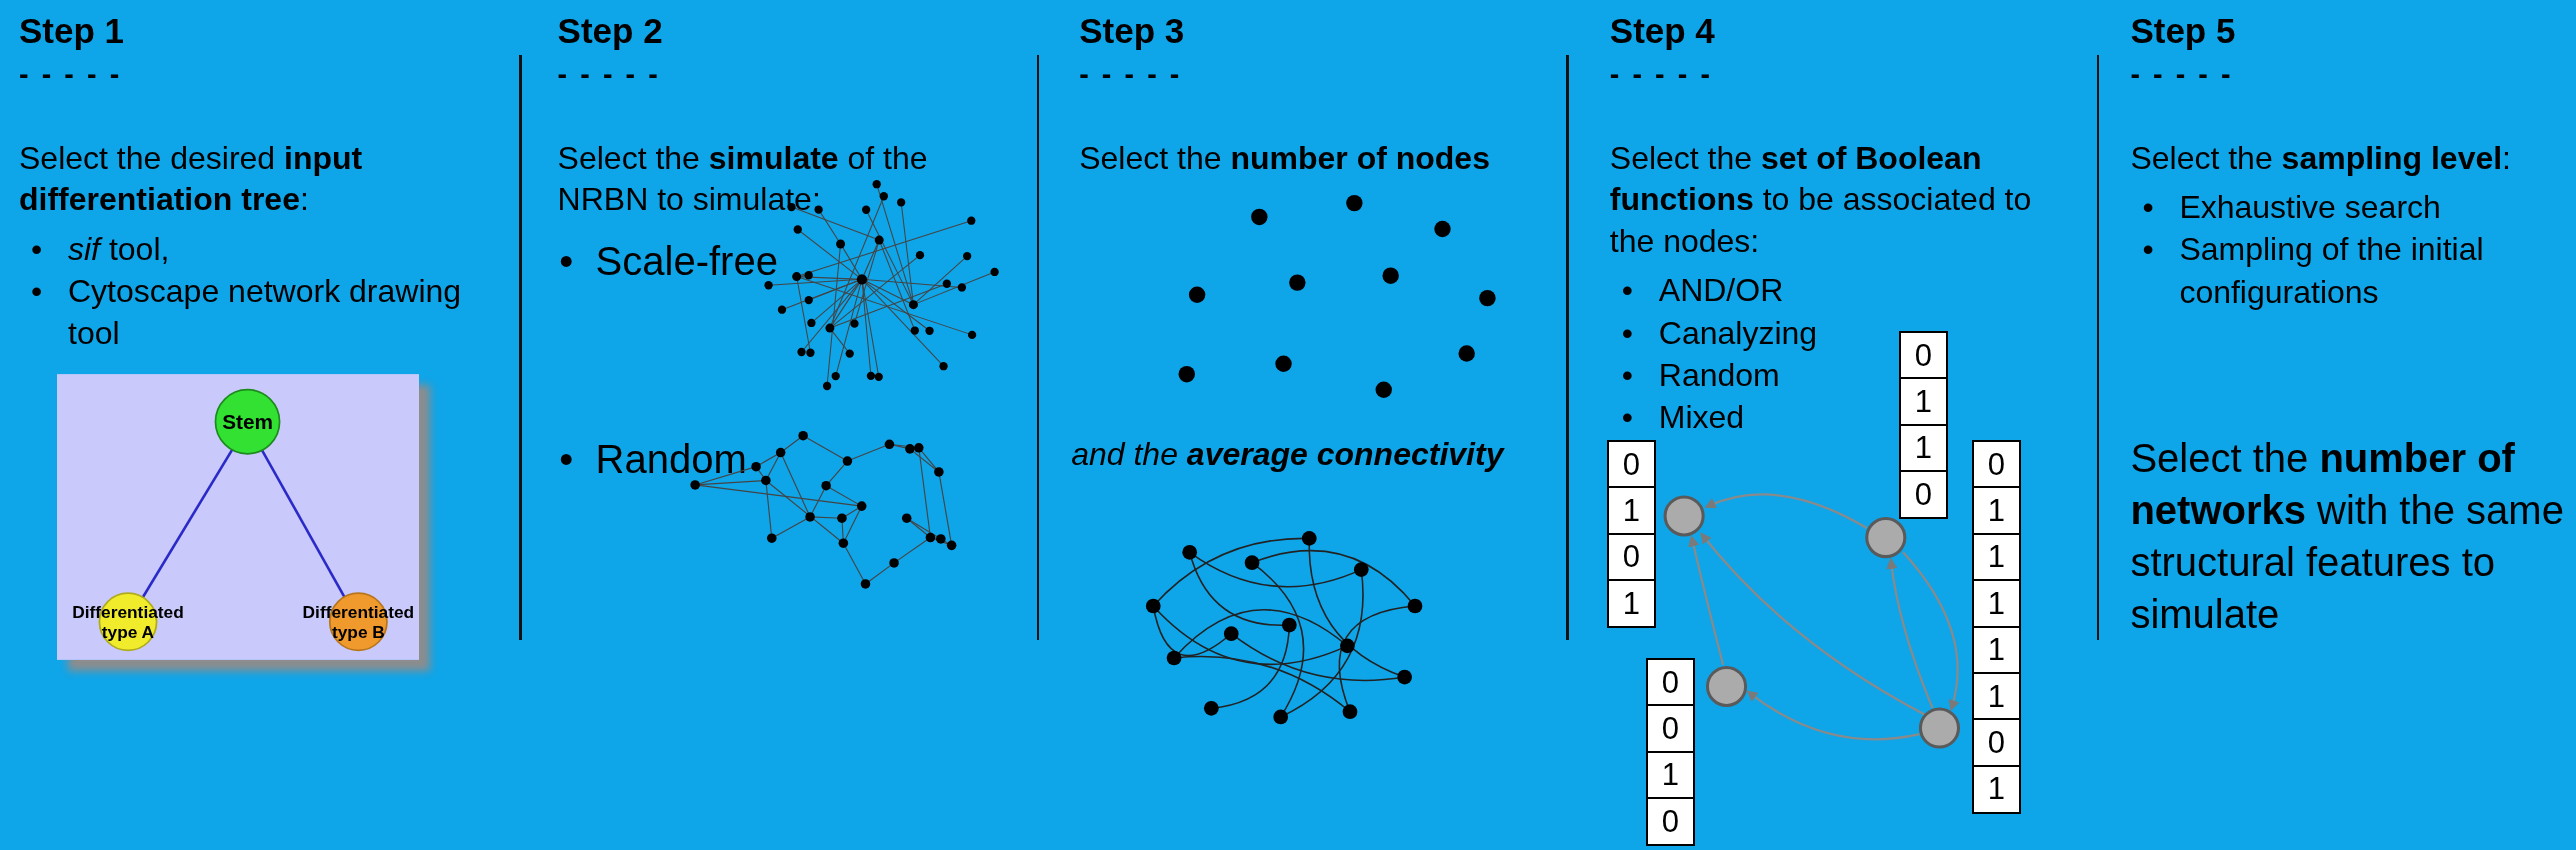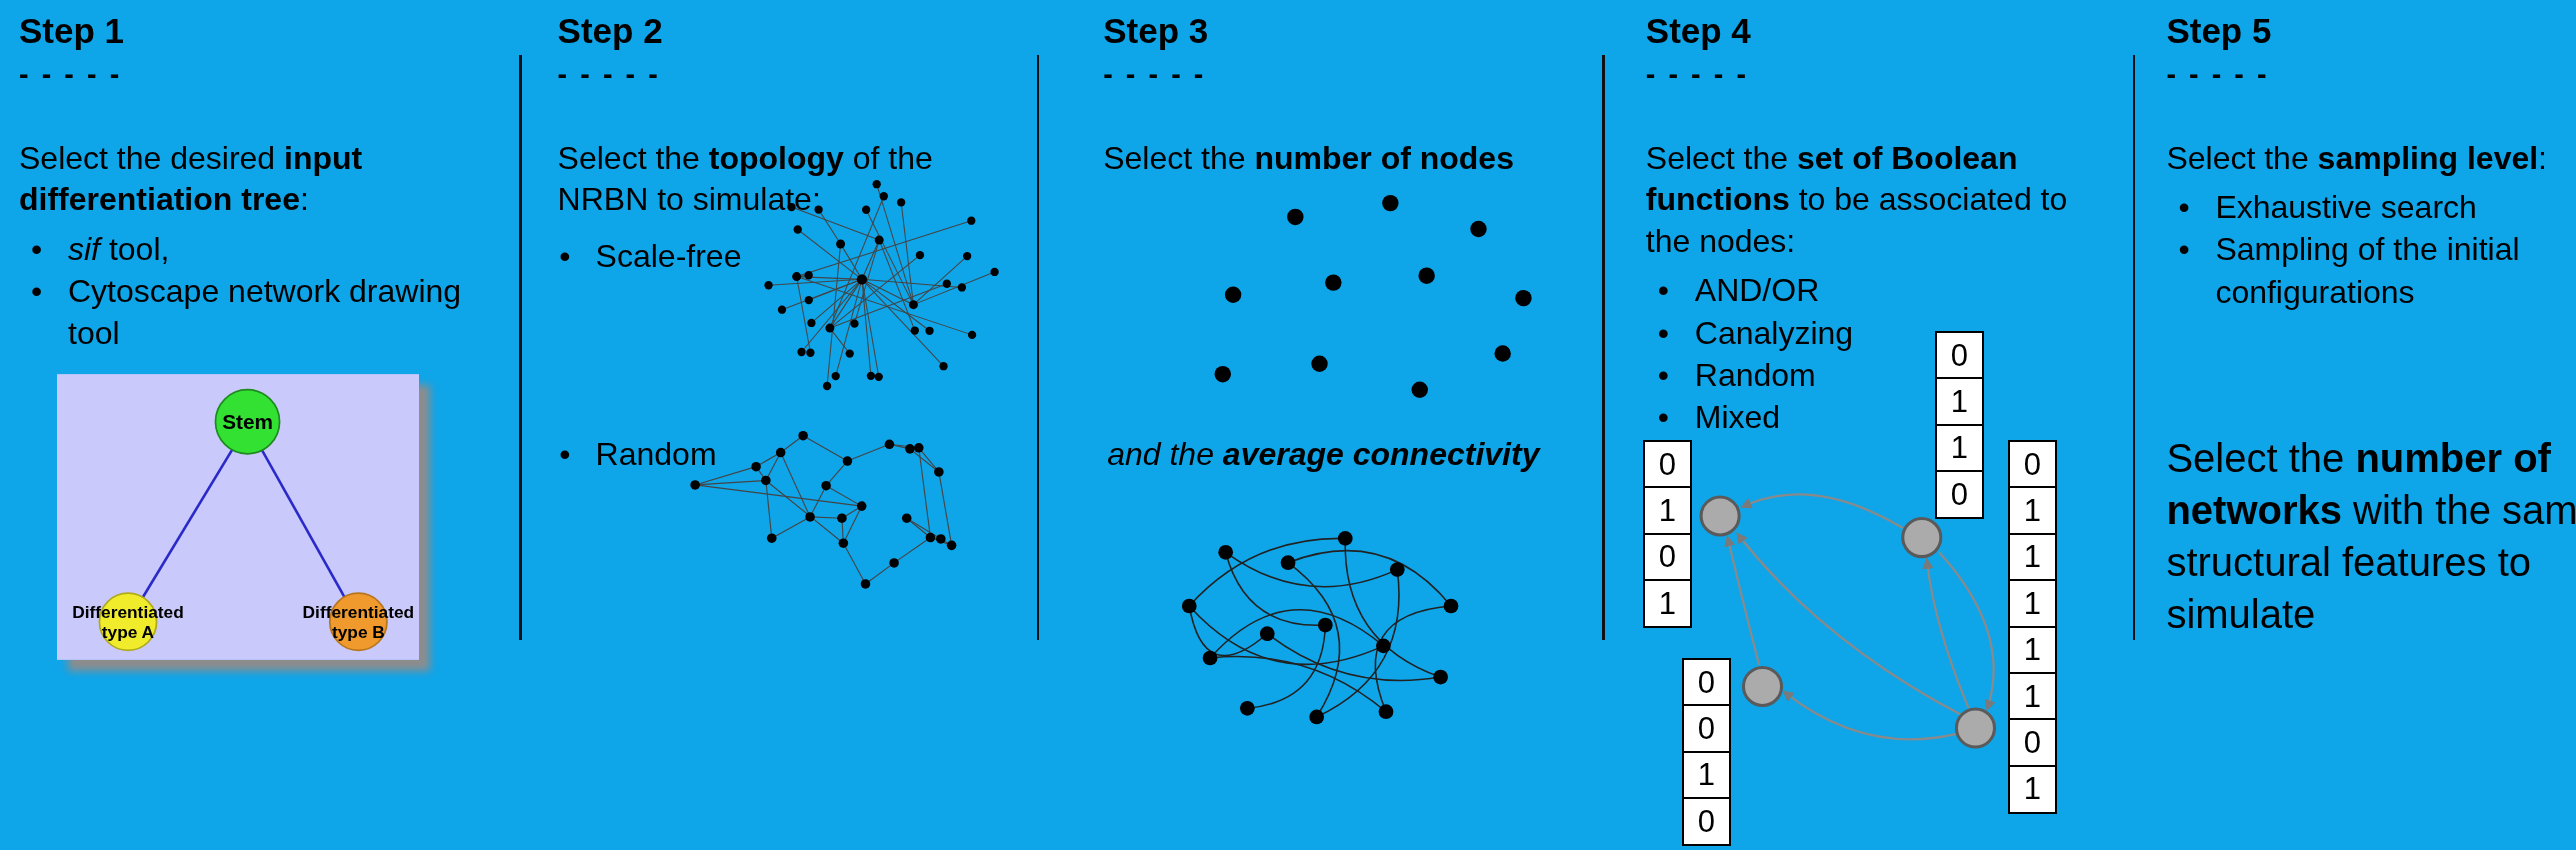--- a/index.html
+++ b/index.html
@@ -6,36 +6,36 @@
   html,body { background:#fff; }
   body {
     width:2576px; height:851px;
     font-family:"Liberation Sans", sans-serif;
     color:#000; overflow:hidden;
   }
   .page { position:relative; width:2576px; height:851px; display:flex; background:#0ea5e9; }
   .col { position:relative; height:851px; flex:none; }
   .c1 { width:519px; padding:12px 8.7px 0 19px; }
   .c2 { width:515px; padding:12px 0 0 36px; }
-  .c3 { width:527px; padding:12px 0 0 28px;margin-left:36px; }
+  .c3 { width:527px; padding:12px 0 0 40px; }
   .c4 { width:528px; padding:12px 0 0 41px; }
   .c5 { width:575px; padding:12px 0 0 31px; }
   .vline { flex:none; width:2.6px; height:585px; margin-top:55px; background:#111; }
 
   .step-title { font-size:35px; font-weight:700; line-height:1.1; }
   .dashes { font-size:28.6px; font-weight:700; letter-spacing:2.6px; margin-top:7px; }
   .para { font-size:32px; line-height:1.3; margin-top:47px; }
   .para b { font-weight:700; }
   .w1 { width:450px; } .w2 { width:450px; } .w3 { width:474px; } .w4 { width:474px; } .w5 { width:456px; }
 
   ul.bullets { list-style:none; margin-top:7px; }
   ul.bullets li { position:relative; padding-left:49px; font-size:32px; line-height:1.32; }
   ul.bullets li::before { content:"\2022"; position:absolute; left:12px; }
 
-  .abs-bullet { position:absolute; font-size:32px; line-height:1.32; padding-left:38px; }
+  .abs-bullet { position:absolute; font-size:40px; line-height:1.32; padding-left:38px; }
   .abs-bullet::before { content:"\2022"; position:absolute; left:1.7px; }
 
   svg { display:block; overflow:visible; }
   svg text { font-family:"Liberation Sans", sans-serif; }
 
   
   .tree-figure { position:absolute; left:57px; top:374px; width:362px; height:286px;
                  box-shadow:11.2px 11.2px 7.8px #8d8d8d; }
   .node-label { text-anchor:middle; font-weight:700; font-size:24px; fill:#000; }
   .node-label.small { font-size:20px; }
@@ -93,21 +93,21 @@
         <text x="348" y="305" class="node-label small">type B</text>
       </svg>
     </div>
   </section>
 
   <div class="vline"></div>
 
   <section class="col c2">
     <h2 class="step-title">Step 2</h2>
     <div class="dashes">- - - - -</div>
-    <p class="para w2"><span>Select the </span><b>topology</b><span> of the NRBN to simulate:</span></p>
+    <p class="para w2"><span>Select the </span><b>simulate</b><span> of the NRBN to simulate:</span></p>
     <div class="abs-bullet sf-label">Scale-free</div>
     <svg id="sf-net" width="294" height="260" viewBox="0 0 340 300">
         <line x1="178" y1="118" x2="237.559815933111" y2="147.2611225684267" stroke="#444" stroke-width="1.3"></line>
         <line x1="178" y1="118" x2="140.97336961883013" y2="174.3648192290594" stroke="#444" stroke-width="1.3"></line>
         <line x1="178" y1="118" x2="102.51478795983093" y2="114.82905389842225" stroke="#444" stroke-width="1.3"></line>
         <line x1="178" y1="118" x2="153.33846090694763" y2="77.09661777092046" stroke="#444" stroke-width="1.3"></line>
         <line x1="178" y1="118" x2="198.00023327392242" y2="72.58269922099831" stroke="#444" stroke-width="1.3"></line>
         <line x1="137.7048235387707" y1="241.378538092363" x2="153.33846090694763" y2="77.09661777092046" stroke="#444" stroke-width="1.2"></line>
         <line x1="119.61873496644216" y1="168.44523764722953" x2="178" y2="118" stroke="#444" stroke-width="1.2"></line>
         <line x1="304.5083229060115" y1="50.19983399818757" x2="102.51478795983093" y2="114.82905389842225" stroke="#444" stroke-width="1.2"></line>

